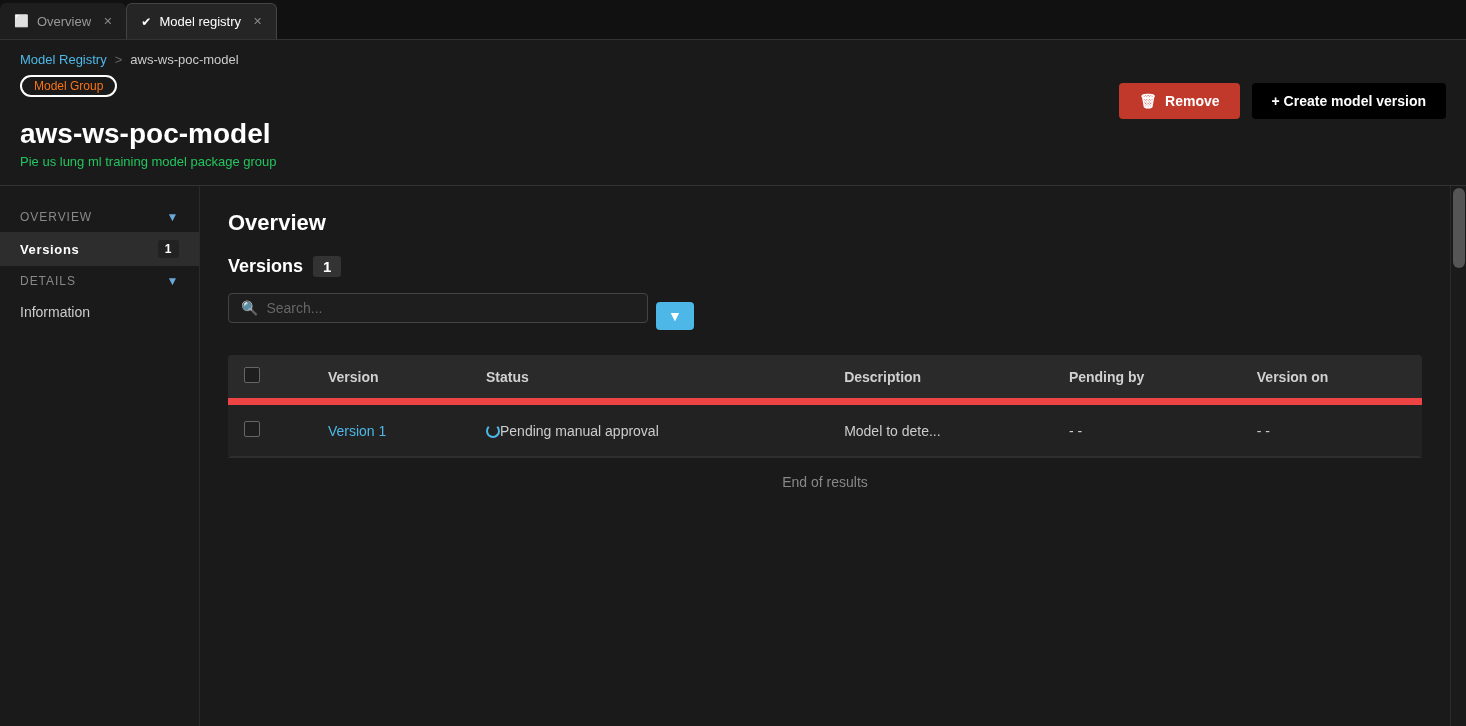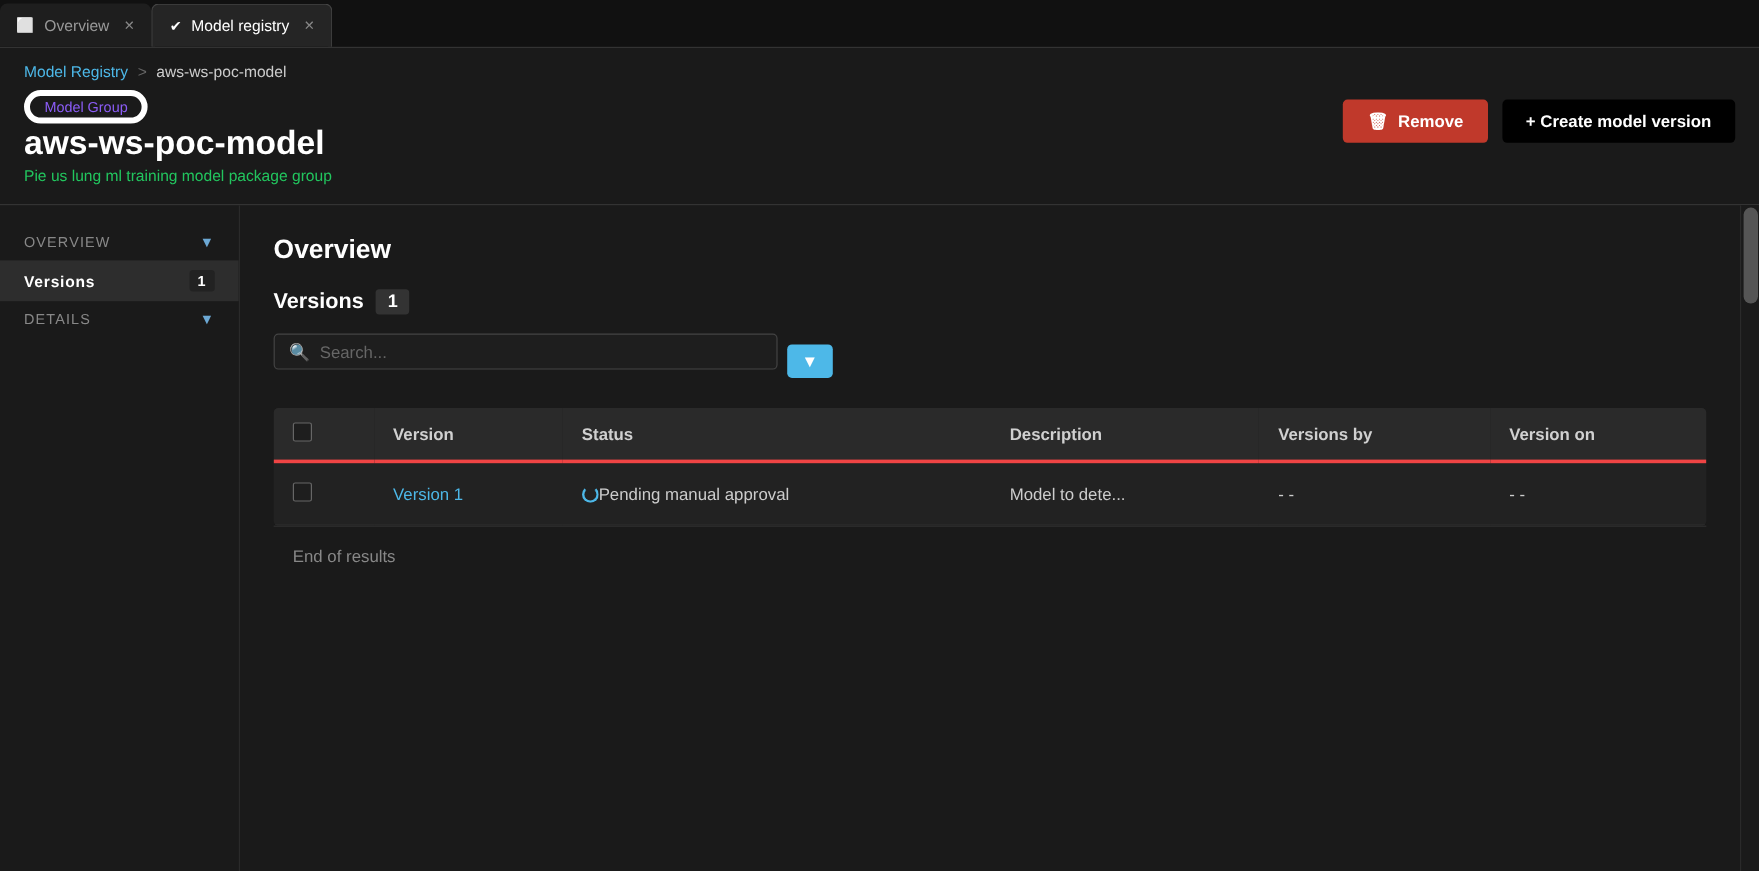--- a/index.html
+++ b/index.html
@@ -85,26 +85,26 @@
     
     .page-header {
       display: flex;
       align-items: flex-start;
       justify-content: space-between;
       padding: 0 20px 16px;
     }
     .header-left {}
     .model-group-badge {
       display: inline-block;
-      border: 5px solid #ffffff;
+      border: 2px solid #ffffff;
       border-radius: 20px;
       padding: 2px 12px;
       font-size: 12px;
-      color: #8b5cf6;
-      margin-bottom: 0;
+      color: #f97316;
+      margin-bottom: 21px;
     }
     .page-title {
       font-size: 28px;
       font-weight: 700;
       color: #fff;
       margin-bottom: 4px;
     }
     .page-subtitle {
       font-size: 13px;
       color: #22c55e;
@@ -287,21 +287,21 @@
     
     .versions-table {
       width: 100%;
       border-collapse: collapse;
       background: #222;
       border-radius: 4px;
       overflow: hidden;
     }
     .versions-table thead tr {
       background: #2a2a2a;
-      border-bottom: 3px solid #ef4444;
+      border-bottom: 7px solid #ef4444;
     }
     .versions-table thead th {
       padding: 12px 16px;
       text-align: left;
       font-size: 14px;
       font-weight: 600;
       color: #d0d0d0;
     }
     .versions-table tbody tr {
       border-bottom: 1px solid #2e2e2e;
@@ -339,21 +339,21 @@
       width: 16px;
       height: 16px;
       border: 1px solid #666;
       background: #1e1e1e;
       border-radius: 2px;
       display: inline-block;
     }
 
     
     .end-of-results {
-      text-align: left;
+      text-align: center;
       color: #888;
       padding: 16px;
       font-size: 14px;
       border-top: 1px solid #2e2e2e;
     }
 
     
     .search-row {
       display: flex;
       align-items: center;
@@ -416,20 +416,23 @@
       <div class="sidebar-item active">
         <span>Versions</span>
         <span class="sidebar-badge">1</span>
       </div>
 
       <div class="sidebar-item">
         <span class="sidebar-item-label">DETAILS</span>
         <span class="sidebar-chevron">▼</span>
       </div>
 
+      <div class="sidebar-plain-item">
+        <span>Information</span>
+      </div>
     </div>
 
     <div class="content-area">
 
       <div class="section-title">Overview</div>
 
       <div class="versions-row">
         <span class="versions-label">Versions</span>
         <span class="versions-count">1</span>
       </div>
@@ -444,21 +447,21 @@
 
       <table class="versions-table">
         <thead>
           <tr>
             <th>
               <span class="checkbox"></span>
             </th>
             <th>Version</th>
             <th>Status</th>
             <th>Description</th>
-            <th>Versions by</th>
+            <th>Pending by</th>
             <th>Version on</th>
           </tr>
         </thead>
         <tbody>
           <tr>
             <td>
               <span class="checkbox"></span>
             </td>
             <td>
               <a class="version-link">Version 1</a>

